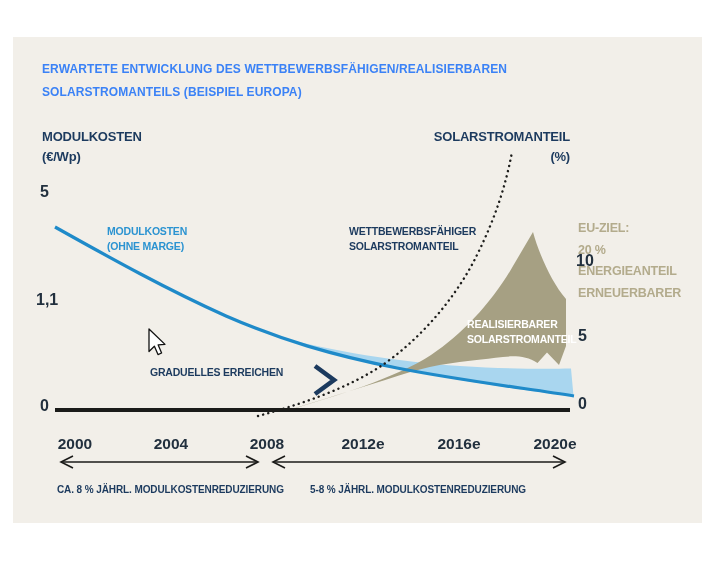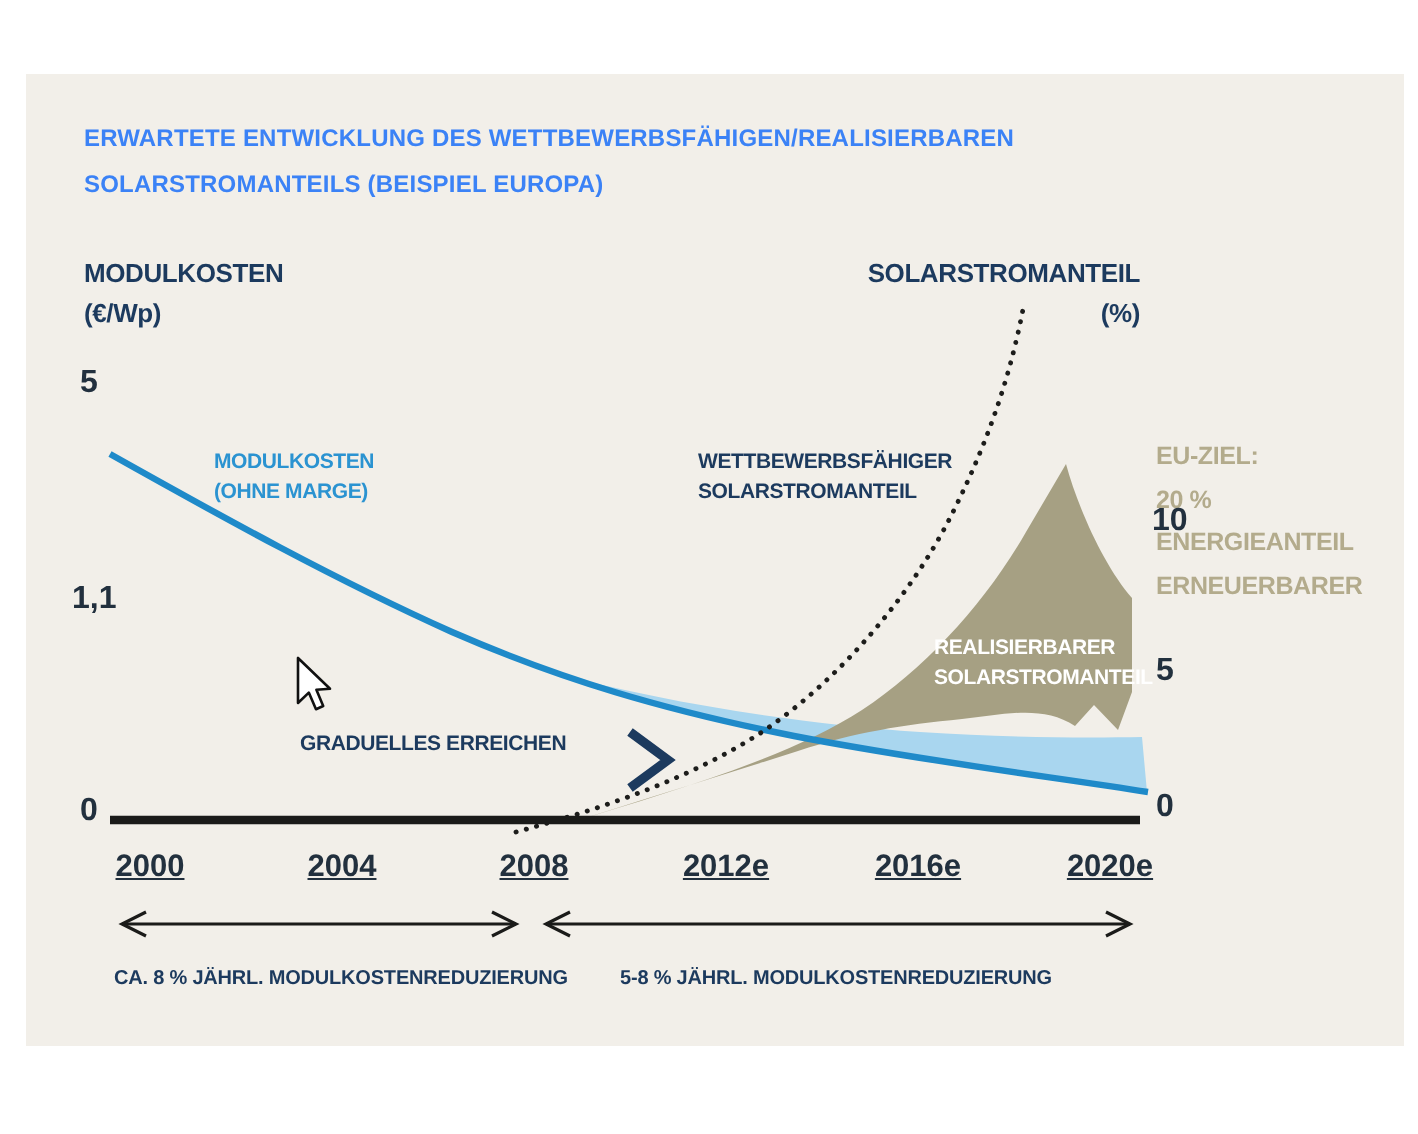--- a/index.html
+++ b/index.html
@@ -5,21 +5,21 @@
   html,body{margin:0;padding:0;background:#ffffff;}
   .stage{position:relative;width:709px;height:567px;background:#ffffff;overflow:hidden;
          font-family:"Liberation Sans",sans-serif;}
   .panel{position:absolute;left:13px;top:37px;width:689px;height:486px;background:#f2efe9;}
   svg.overlay{position:absolute;left:0;top:0;width:709px;height:567px;}
   .lbl{position:absolute;font-weight:700;white-space:nowrap;line-height:1;}
   .title-line{left:42px;width:640px;font-size:12px;letter-spacing:.1px;color:#3b82f6;}
   .axis-head{font-size:13px;line-height:20px;color:#1c3a5e;letter-spacing:-.2px;}
   .eu-goal{left:578px;top:170px;font-size:12.5px;line-height:21.5px;color:#b3ab8c;letter-spacing:-.2px;margin-top:48px;}
   .tick{font-size:16px;color:#22303e;}
-  .xtick{top:426px;width:60px;text-align:center;font-size:15.5px;color:#22303e;text-decoration:underline;}
+  .xtick{top:436px;width:60px;text-align:center;font-size:15.5px;color:#22303e;}
   .small-ann{font-size:10.5px;line-height:14.5px;letter-spacing:-.2px;}
   .footer-ann{top:485px;font-size:10px;letter-spacing:-.1px;color:#1c3a5e;}
 </style>
 </head>
 <body>
 
 <div class="stage">
 
   <div class="panel"></div>
 

